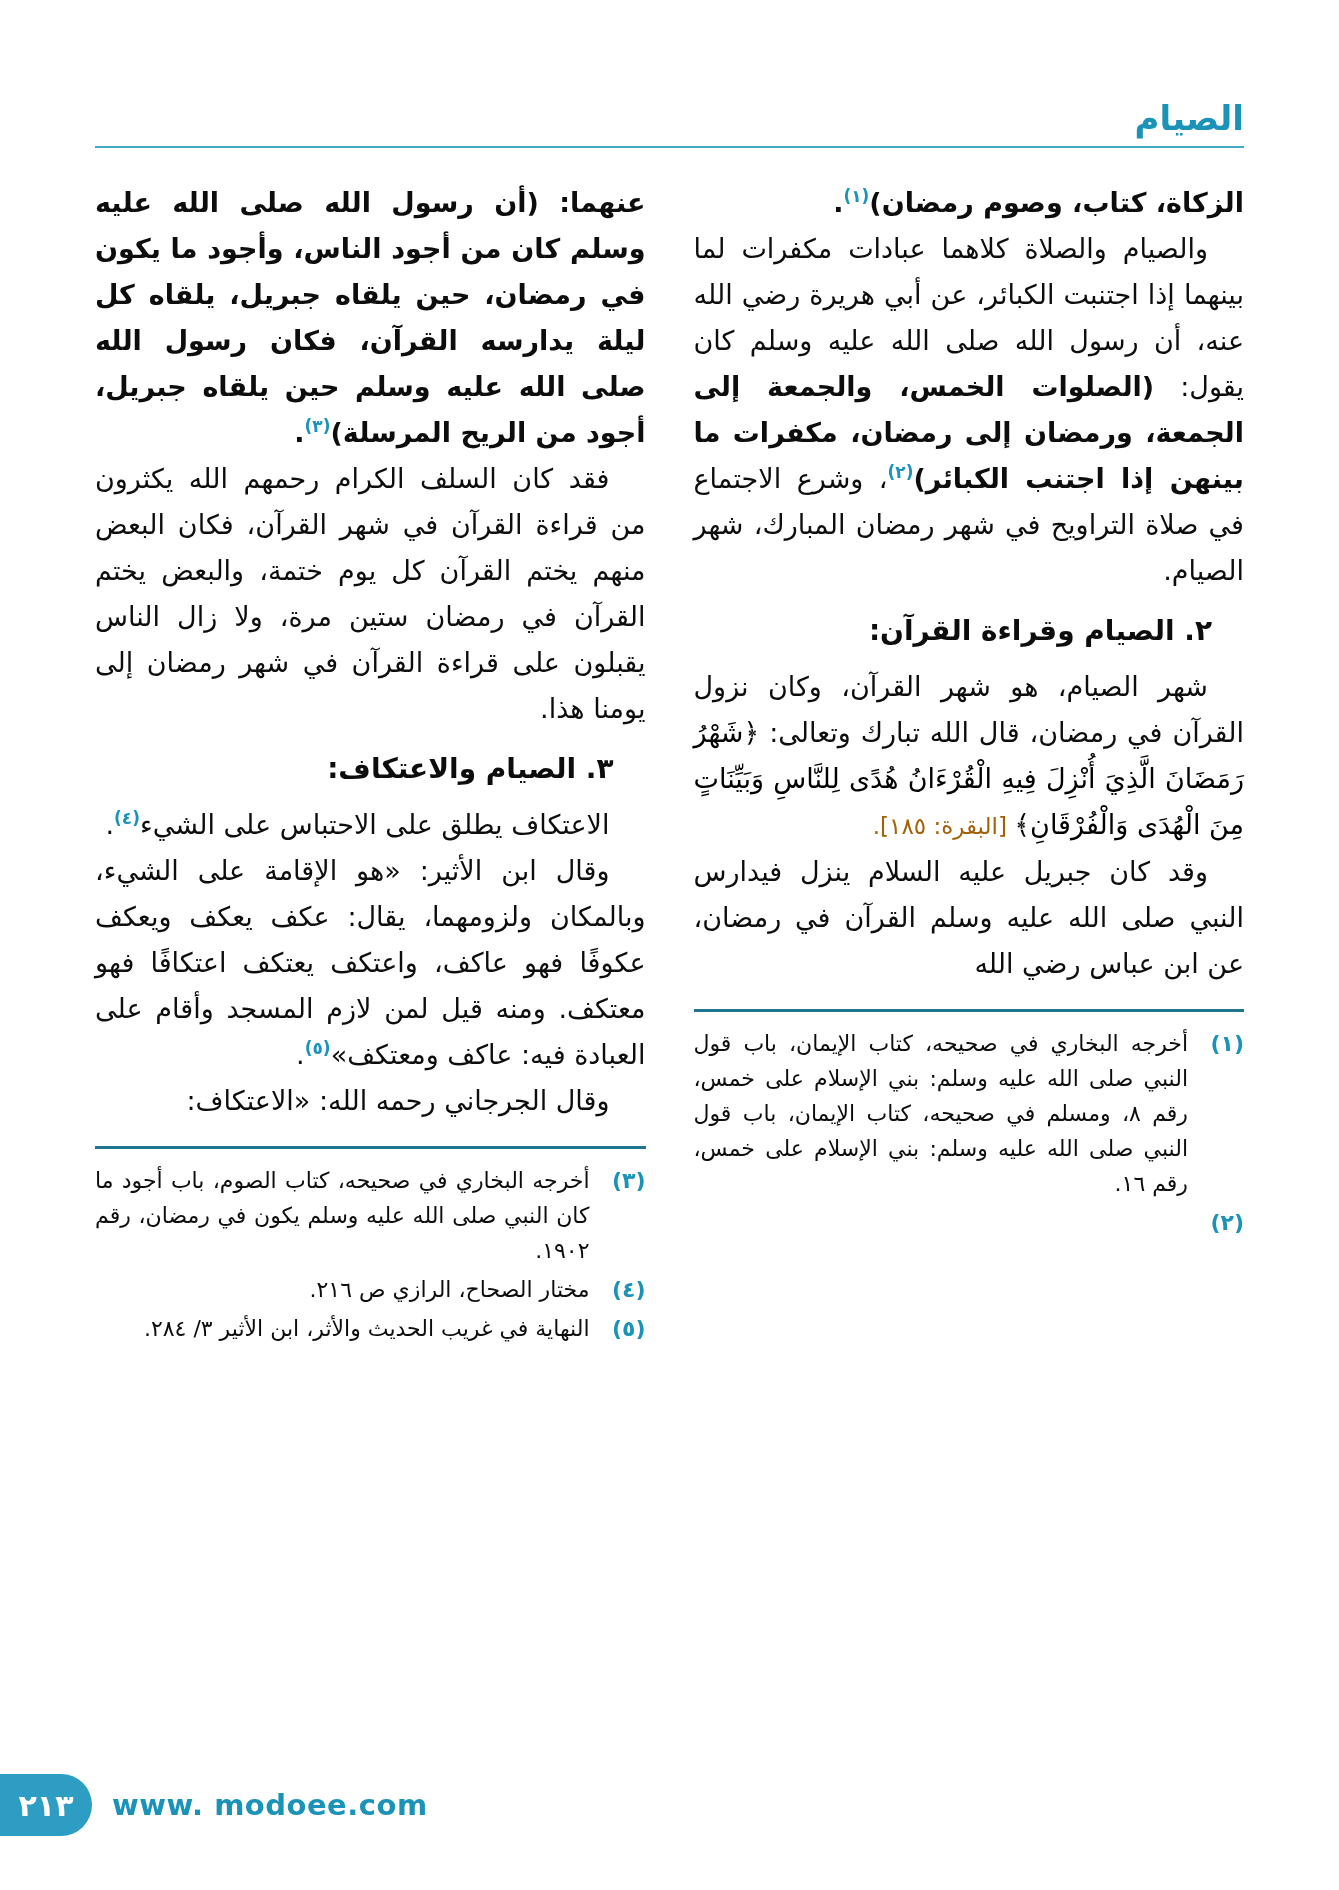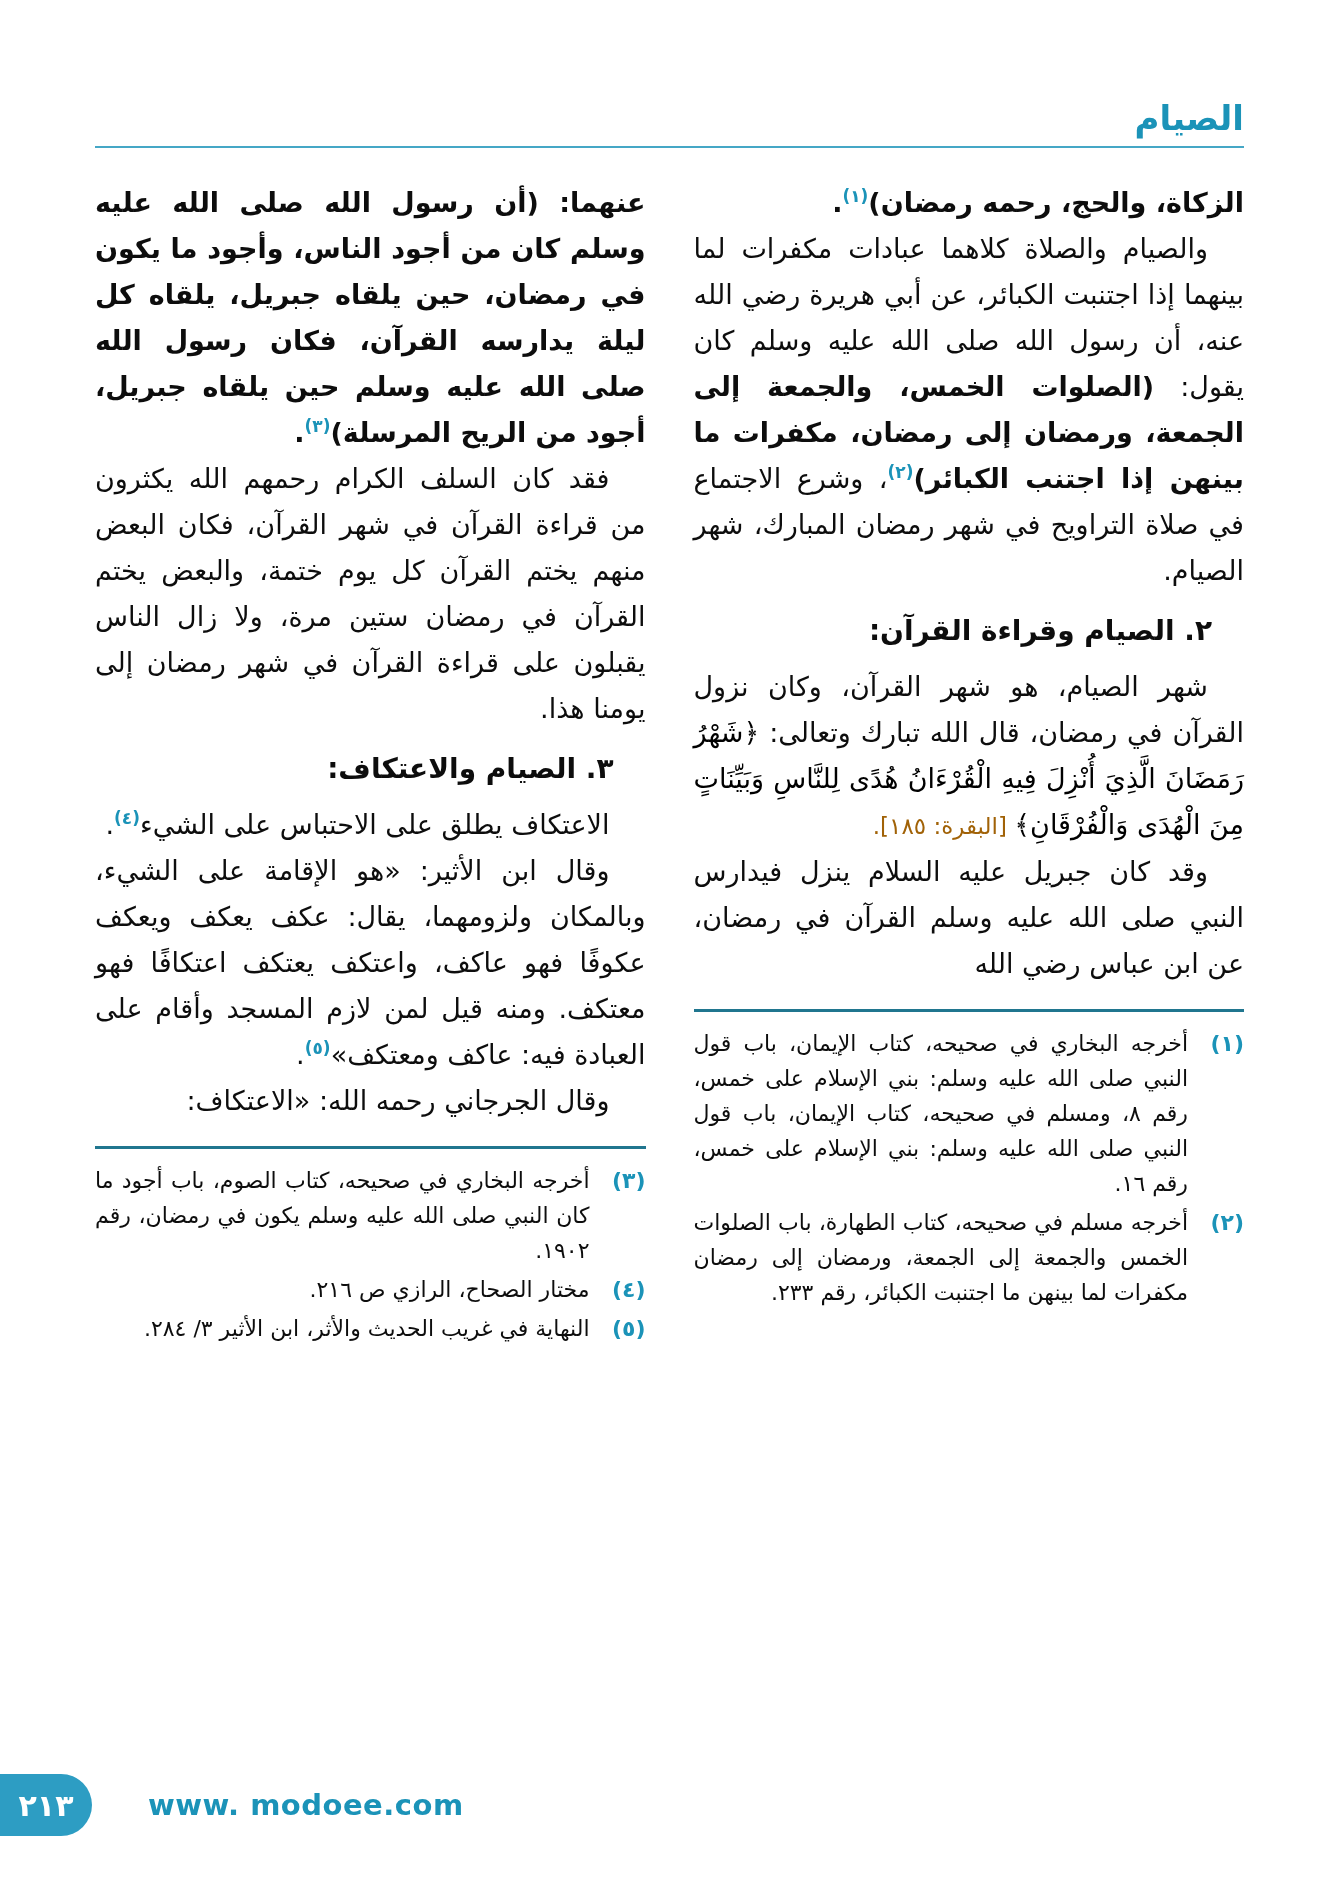--- a/index.html
+++ b/index.html
@@ -109,21 +109,21 @@
 
   
   .page-footer {
     position: absolute;
     left: 0;
     bottom: 56px;
     height: 62px;
     direction: ltr;
     display: flex;
     align-items: center;
-    gap: 56px;
+    gap: 20px;
   }
   .page-badge {
     width: 92px;
     height: 62px;
     background: #2d9dc3;
     color: #ffffff;
     border-radius: 0 31px 31px 0;
     display: flex;
     align-items: center;
     justify-content: center;
@@ -143,39 +143,38 @@
 <div class="page">
 
   <header class="page-header">
     <div class="header-title">الصيام</div>
     <hr class="header-rule">
   </header>
 
   <main class="columns">
 
     <section class="col">
-      <p class="para no-indent"><span class="bold">الزكاة، والحج، رحمه رمضان)</span><span class="fn-ref">(١)</span><span class="bold">.</span></p>
+      <p class="para no-indent"><span class="bold">الزكاة، كتاب، وصوم رمضان)</span><span class="fn-ref">(١)</span><span class="bold">.</span></p>
 
       <p class="para"><span>والصيام والصلاة كلاهما عبادات مكفرات لما بينهما إذا اجتنبت الكبائر، عن أبي هريرة رضي الله عنه، أن رسول الله صلى الله عليه وسلم كان يقول: </span><span class="bold">(الصلوات الخمس، والجمعة إلى الجمعة، ورمضان إلى رمضان، مكفرات ما بينهن إذا اجتنب الكبائر)</span><span class="fn-ref">(٢)</span><span>، وشرع الاجتماع في صلاة التراويح في شهر رمضان المبارك، شهر الصيام.</span></p>
 
       <h2 class="heading">٢. الصيام وقراءة القرآن:</h2>
 
       <p class="para"><span>شهر الصيام، هو شهر القرآن، وكان نزول القرآن في رمضان، قال الله تبارك وتعالى: </span><span class="verse">﴿شَهْرُ رَمَضَانَ الَّذِيَ أُنْزِلَ فِيهِ الْقُرْءَانُ هُدًى لِلنَّاسِ وَبَيِّنَاتٍ مِنَ الْهُدَى وَالْفُرْقَانِ﴾</span><span class="cite"> [البقرة: ١٨٥].</span></p>
 
       <p class="para">وقد كان جبريل عليه السلام ينزل فيدارس النبي صلى الله عليه وسلم القرآن في رمضان، عن ابن عباس رضي الله</p>
 
       <div class="footnotes">
         <hr class="fn-sep">
         <div class="fn">
           <span class="fn-num">(١)</span>
           <span class="fn-text">أخرجه البخاري في صحيحه، كتاب الإيمان، باب قول النبي صلى الله عليه وسلم: بني الإسلام على خمس، رقم ٨، ومسلم في صحيحه، كتاب الإيمان، باب قول النبي صلى الله عليه وسلم: بني الإسلام على خمس، رقم ١٦.</span>
         </div>
         <div class="fn">
           <span class="fn-num">(٢)</span>
-          <span class="fn-text">أخرجه مسلم في صحيحه، كتاب الطهارة، باب الصلوات الخمس والجمعة إلى الجمعة، ورمضان إلى رمضان مكفرات لما بينهن ما اجتنبت الكبائر، رقم ٢٣٣.</span>
         </div>
       </div>
     </section>
 
     <section class="col">
       <p class="para no-indent"><span class="bold">عنهما: (أن رسول الله صلى الله عليه وسلم كان من أجود الناس، وأجود ما يكون في رمضان، حين يلقاه جبريل، يلقاه كل ليلة يدارسه القرآن، فكان رسول الله صلى الله عليه وسلم حين يلقاه جبريل، أجود من الريح المرسلة)</span><span class="fn-ref">(٣)</span><span class="bold">.</span></p>
 
       <p class="para">فقد كان السلف الكرام رحمهم الله يكثرون من قراءة القرآن في شهر القرآن، فكان البعض منهم يختم القرآن كل يوم ختمة، والبعض يختم القرآن في رمضان ستين مرة، ولا زال الناس يقبلون على قراءة القرآن في شهر رمضان إلى يومنا هذا.</p>
 
       <h2 class="heading">٣. الصيام والاعتكاف:</h2>

